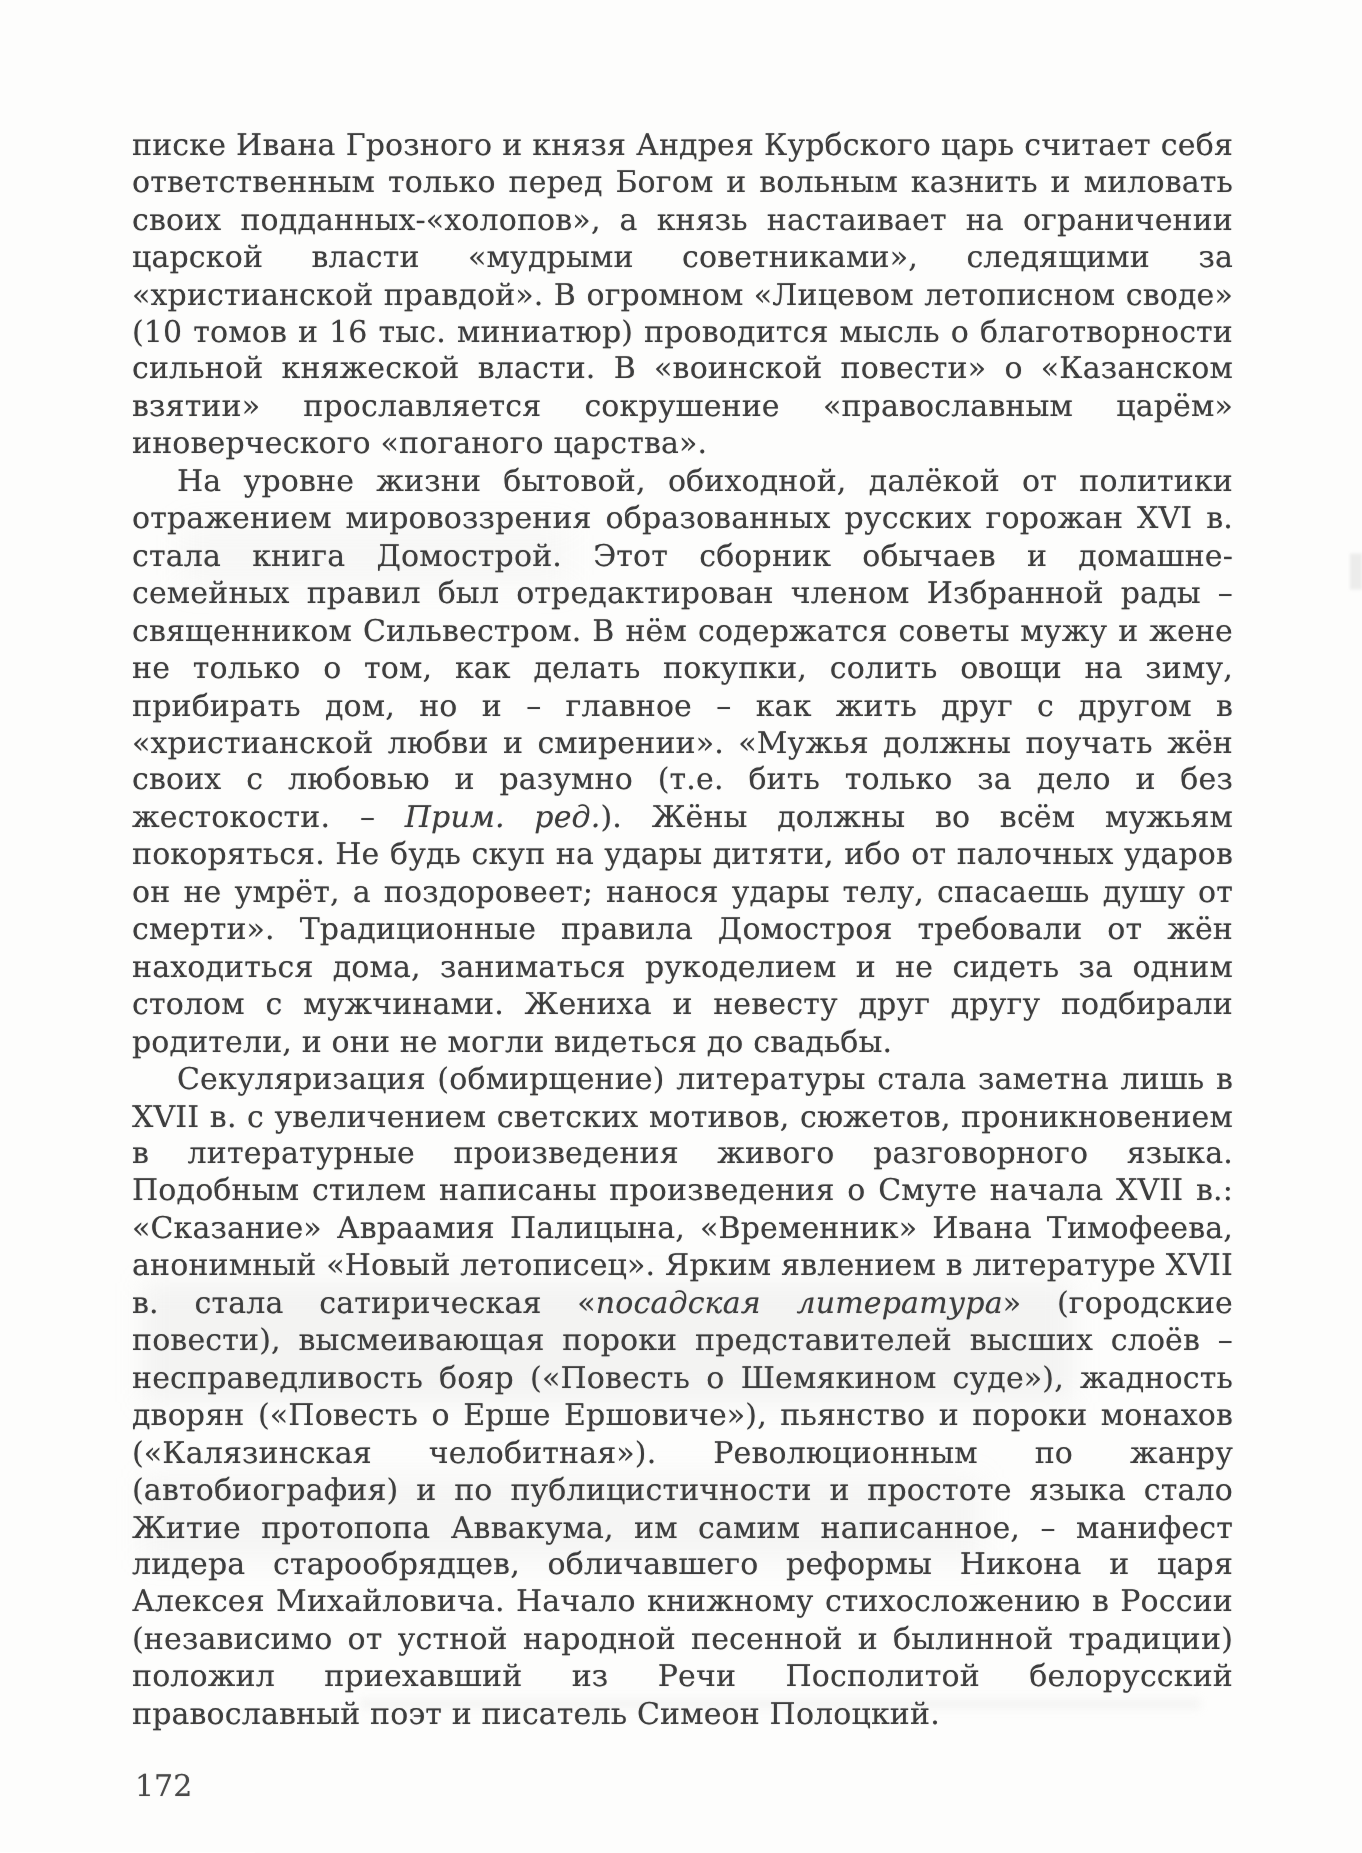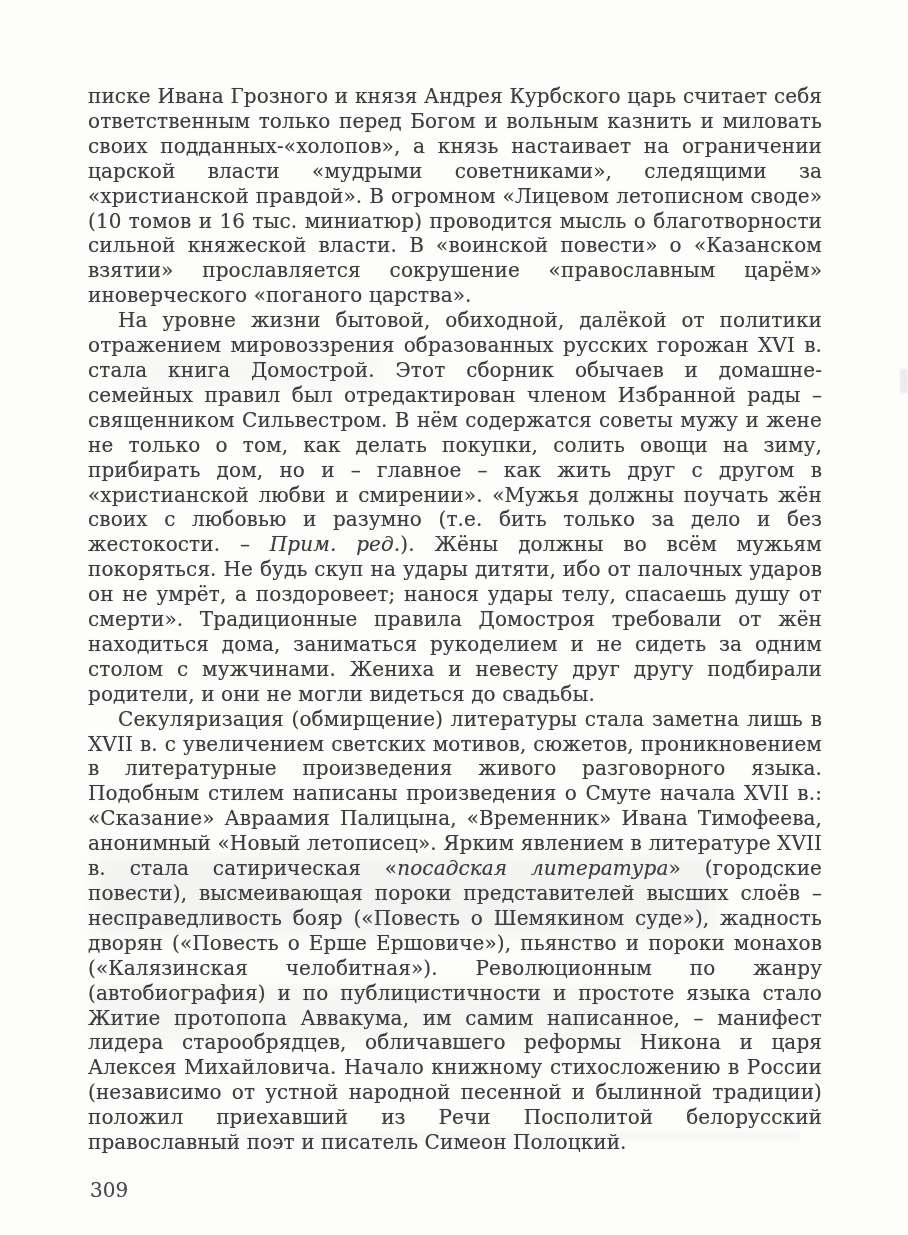--- a/index.html
+++ b/index.html
@@ -90,14 +90,14 @@
   <div class="artifact ghost-2"></div>
   <div class="artifact top-strip"></div>
   <div class="artifact edge-mark"></div>
 
   <div class="text-block">
       <p class="para"><span>писке Ивана Грозного и князя Андрея Курбского царь считает себя ответственным только перед Богом и вольным казнить и миловать своих подданных-«холопов», а князь настаивает на ограничении царской власти «мудрыми советниками», следящими за «христианской правдой». В огромном «Лицевом летописном своде» (10 томов и 16 тыс. миниатюр) проводится мысль о благотворности сильной княжеской власти. В «воинской повести» о «Казанском взятии» прославляется сокрушение «православным царём» иноверческого «поганого царства».</span></p>
       <p class="para indent"><span>На уровне жизни бытовой, обиходной, далёкой от политики отражением мировоззрения образованных русских горожан XVI в. стала книга Домострой. Этот сборник обычаев и домашне-семейных правил был отредактирован членом Избранной рады – священником Сильвестром. В нём содержатся советы мужу и жене не только о том, как делать покупки, солить овощи на зиму, прибирать дом, но и – главное – как жить друг с другом в «христианской любви и смирении». «Мужья должны поучать жён своих с любовью и разумно (т.е. бить только за дело и без жестокости. – </span><i>Прим. ред.</i><span>). Жёны должны во всём мужьям покоряться. Не будь скуп на удары дитяти, ибо от палочных ударов он не умрёт, а поздоровеет; нанося удары телу, спасаешь душу от смерти». Традиционные правила Домостроя требовали от жён находиться дома, заниматься рукоделием и не сидеть за одним столом с мужчинами. Жениха и невесту друг другу подбирали родители, и они не могли видеться до свадьбы.</span></p>
       <p class="para indent"><span>Секуляризация (обмирщение) литературы стала заметна лишь в XVII в. с увеличением светских мотивов, сюжетов, проникновением в литературные произведения живого разговорного языка. Подобным стилем написаны произведения о Смуте начала XVII в.: «Сказание» Авраамия Палицына, «Временник» Ивана Тимофеева, анонимный «Новый летописец». Ярким явлением в литературе XVII в. стала сатирическая «</span><i>посадская литература</i><span>» (городские повести), высмеивающая пороки представителей высших слоёв – несправедливость бояр («Повесть о Шемякином суде»), жадность дворян («Повесть о Ерше Ершовиче»), пьянство и пороки монахов («Калязинская челобитная»). Революционным по жанру (автобиография) и по публицистичности и простоте языка стало Житие протопопа Аввакума, им самим написанное, – манифест лидера старообрядцев, обличавшего реформы Никона и царя Алексея Михайловича. Начало книжному стихосложению в России (независимо от устной народной песенной и былинной традиции) положил приехавший из Речи Посполитой белорусский православный поэт и писатель Симеон Полоцкий.</span></p>
     </div>
 
-  <div class="page-number">309</div>
+  <div class="page-number">172</div>
 </div>
 
 </body></html>

